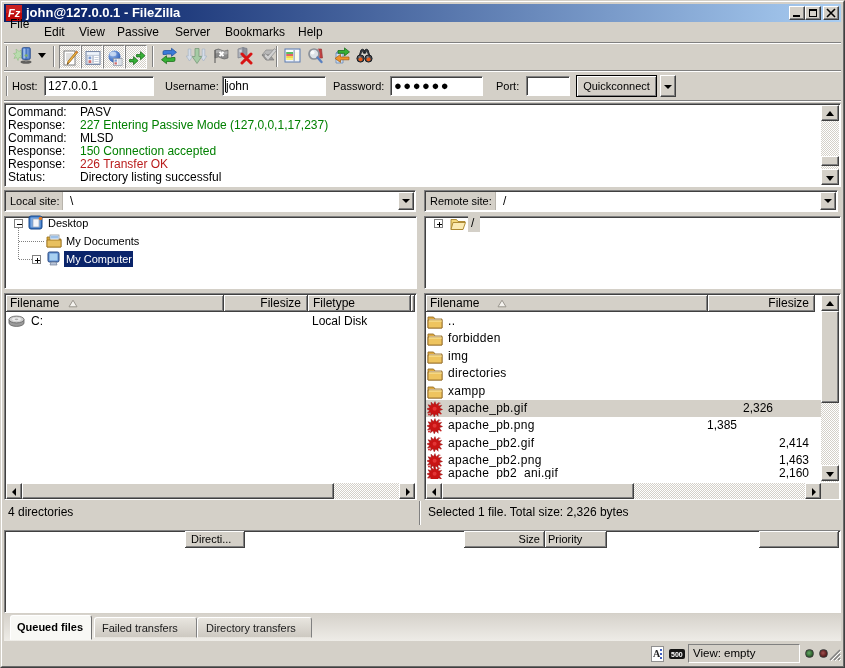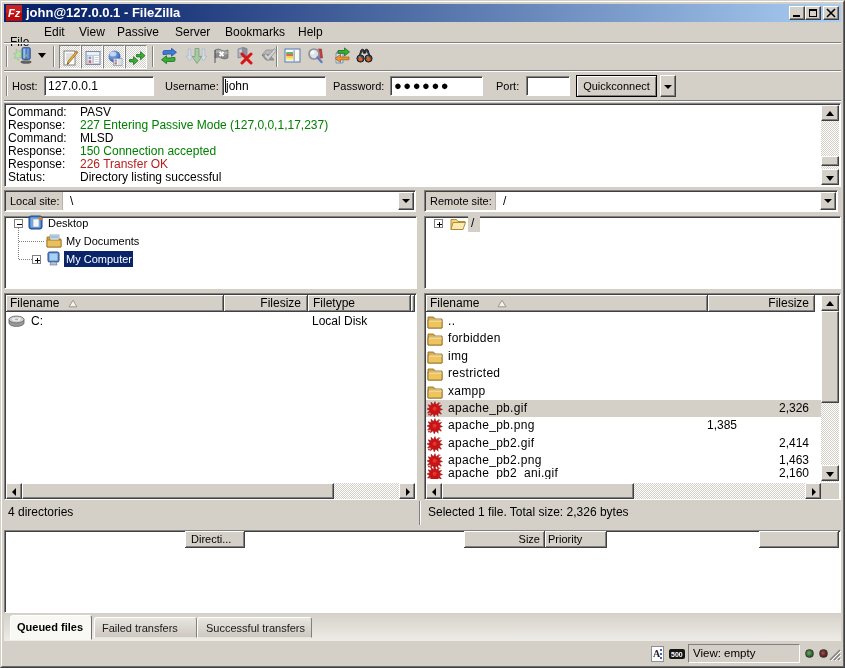--- a/index.html
+++ b/index.html
@@ -46,21 +46,21 @@
   </div>
 <div class="winbtn" style="left:805px">
     <div class="abs" style="left:3px;top:2px;width:8px;height:8px;border:1px solid #000;border-top-width:2px"></div>
   </div>
 <div class="winbtn" style="left:823px">
   <svg width="14" height="12" viewBox="0 0 14 12">
       <path d="M3 2 L11 10 M11 2 L3 10" stroke="#000" stroke-width="1.6"></path>
     </svg>
 </div>
 
-<div class="t" style="left:10px;top:32px;height:36px;line-height:20px">File</div>
+<div class="t" style="left:10px;top:14px;height:36px;line-height:20px">File</div>
 <div class="t" style="left:44px;top:22px;height:20px;line-height:20px">Edit</div>
 <div class="t" style="left:79px;top:22px;height:20px;line-height:20px">View</div>
 <div class="t" style="left:117px;top:22px;height:20px;line-height:20px">Passive</div>
 <div class="t" style="left:175px;top:22px;height:20px;line-height:20px">Server</div>
 <div class="t" style="left:225px;top:22px;height:20px;line-height:20px">Bookmarks</div>
 <div class="t" style="left:298px;top:22px;height:20px;line-height:20px">Help</div>
 <div class="hsep" style="top:42px"></div>
 
 <div class="sep" style="left:6px;top:46px;height:21px"></div>
 
@@ -370,42 +370,42 @@
         </svg></div>
       <div style="position:absolute;left:21px;top:0;height:17px;line-height:17px;white-space:nowrap;letter-spacing:0.3px">img</div>
     </div>
 <div class="abs" style="left:427px;top:365.2px;width:390px;height:17.4px;z-index:2;">
       <div style="position:absolute;left:0;top:1px"><svg width="16" height="15" viewBox="0 0 16 15">
           <path d="M1 3 h5.5 l1.5 2 H15 v9 H1 z" fill="#dfa93f" stroke="#97712a" stroke-width="0.9"></path>
           <path d="M2.2 5.2 h12 v1.6 h-12 z" fill="#fdfdf8"></path>
           <path d="M1 6 h14 v8 H1 z" fill="#eec45f" stroke="#97712a" stroke-width="0.9"></path>
           <path d="M2 7 h12.8" stroke="#f8e49c" stroke-width="1.2"></path>
         </svg></div>
-      <div style="position:absolute;left:21px;top:0;height:17px;line-height:17px;white-space:nowrap;letter-spacing:0.3px">restricted</div>
+      <div style="position:absolute;left:21px;top:0;height:17px;line-height:17px;white-space:nowrap;letter-spacing:0.3px">directories</div>
     </div>
 <div class="abs" style="left:427px;top:382.6px;width:390px;height:17.4px;z-index:2;">
       <div style="position:absolute;left:0;top:1px"><svg width="16" height="15" viewBox="0 0 16 15">
           <path d="M1 3 h5.5 l1.5 2 H15 v9 H1 z" fill="#dfa93f" stroke="#97712a" stroke-width="0.9"></path>
           <path d="M2.2 5.2 h12 v1.6 h-12 z" fill="#fdfdf8"></path>
           <path d="M1 6 h14 v8 H1 z" fill="#eec45f" stroke="#97712a" stroke-width="0.9"></path>
           <path d="M2 7 h12.8" stroke="#f8e49c" stroke-width="1.2"></path>
         </svg></div>
       <div style="position:absolute;left:21px;top:0;height:17px;line-height:17px;white-space:nowrap;letter-spacing:0.3px">xampp</div>
     </div>
 <div class="abs" style="left:426px;top:400.0px;width:395px;height:17.4px;background:#d4d0c8;z-index:1"></div>
 <div class="abs" style="left:427px;top:400.0px;width:390px;height:17.4px;z-index:2;">
       <div style="position:absolute;left:0;top:1px"><svg width="16" height="16" viewBox="0 0 16 16">
           <path d="M8 0.5 l1.2 3.2 2.6-2.2 -0.4 3.4 3.4-0.6 -2.2 2.6 3 1.6 -3.2 1.2 1.8 3 -3.2-0.8 0.2 3.4 -2.4-2.4 -1.6 3 -1.2-3.2 -2.6 2.2 0.4-3.4 -3.4 0.6 2.2-2.6 -3-1.6 3.2-1.2 -1.8-3 3.2 0.8 -0.2-3.4 2.4 2.4 z" fill="#c81414" stroke="#8a0c0c" stroke-width="0.4"></path>
           <circle cx="7.6" cy="7.8" r="2" fill="#e23535"></circle>
           <circle cx="2" cy="13.5" r="0.9" fill="#c81414"></circle>
           <circle cx="13.8" cy="12.8" r="0.7" fill="#c81414"></circle>
           <circle cx="12.8" cy="2.2" r="0.6" fill="#c81414"></circle>
         </svg></div>
       <div style="position:absolute;left:21px;top:0;height:17px;line-height:17px;white-space:nowrap;letter-spacing:0.3px">apache_pb.gif</div>
-      <div style="position:absolute;left:280px;width:102px;top:0;height:34px;line-height:17px;text-align:right">2,326</div>
+      <div style="position:absolute;left:280px;width:102px;top:0;height:34px;line-height:17px;text-align:center">2,326</div>
     </div>
 <div class="abs" style="left:427px;top:417.4px;width:390px;height:17.4px;z-index:2;">
       <div style="position:absolute;left:0;top:1px"><svg width="16" height="16" viewBox="0 0 16 16">
           <path d="M8 0.5 l1.2 3.2 2.6-2.2 -0.4 3.4 3.4-0.6 -2.2 2.6 3 1.6 -3.2 1.2 1.8 3 -3.2-0.8 0.2 3.4 -2.4-2.4 -1.6 3 -1.2-3.2 -2.6 2.2 0.4-3.4 -3.4 0.6 2.2-2.6 -3-1.6 3.2-1.2 -1.8-3 3.2 0.8 -0.2-3.4 2.4 2.4 z" fill="#c81414" stroke="#8a0c0c" stroke-width="0.4"></path>
           <circle cx="7.6" cy="7.8" r="2" fill="#e23535"></circle>
           <circle cx="2" cy="13.5" r="0.9" fill="#c81414"></circle>
           <circle cx="13.8" cy="12.8" r="0.7" fill="#c81414"></circle>
           <circle cx="12.8" cy="2.2" r="0.6" fill="#c81414"></circle>
         </svg></div>
       <div style="position:absolute;left:21px;top:0;height:17px;line-height:17px;white-space:nowrap;letter-spacing:0.3px">apache_pb.png</div>
@@ -482,21 +482,21 @@
     </div>
   <div class="hdr" style="left:753px;width:80px"></div>
 </div>
 
 <div class="abs" style="left:4px;top:614px;width:837px;height:27px;background:linear-gradient(#d6d2cb,#eeece7)"></div>
 
 <div class="abs" style="left:94px;top:617px;width:103px;height:21px;background:linear-gradient(#e8e5df,#cdc9c1);border:1px solid;border-color:#fff #808080 transparent #fff;border-radius:3px 3px 0 0;z-index:2">
   <div class="t t11" style="left:7px;top:1px;height:18px;line-height:18px;color:#1a1a1a">Failed transfers</div>
 </div>
 <div class="abs" style="left:197px;top:617px;width:115px;height:21px;background:linear-gradient(#e8e5df,#cdc9c1);border:1px solid;border-color:#fff #808080 transparent #fff;border-radius:3px 3px 0 0;z-index:2">
-  <div class="t t11" style="left:8px;top:1px;height:18px;line-height:18px;color:#1a1a1a">Successful transfers</div>
+  <div class="t t11" style="left:8px;top:1px;height:18px;line-height:18px;color:#1a1a1a">Directory transfers</div>
 </div>
 <div class="abs" style="left:10px;top:615px;width:82px;height:25px;background:#f8f8f5;border:1px solid;border-color:#fff #707070 transparent #fff;border-radius:3px 3px 0 0;z-index:3">
   <div class="t t11" style="left:6px;top:2px;height:19px;line-height:19px;font-weight:bold">Queued files</div>
 </div>
 
 <svg class="abs" style="left:651px;top:646px;z-index:2" width="14" height="16" viewBox="0 0 14 16">
   <rect x="0.5" y="0.5" width="12" height="15" fill="#fff" stroke="#909090"></rect>
   <text x="2" y="11" font-family="Liberation Serif" font-size="10" font-weight="bold" fill="#222">A</text>
   <rect x="9" y="3" width="2" height="2" fill="#4060c0"></rect>
   <rect x="9" y="7" width="2" height="2" fill="#4060c0"></rect>

